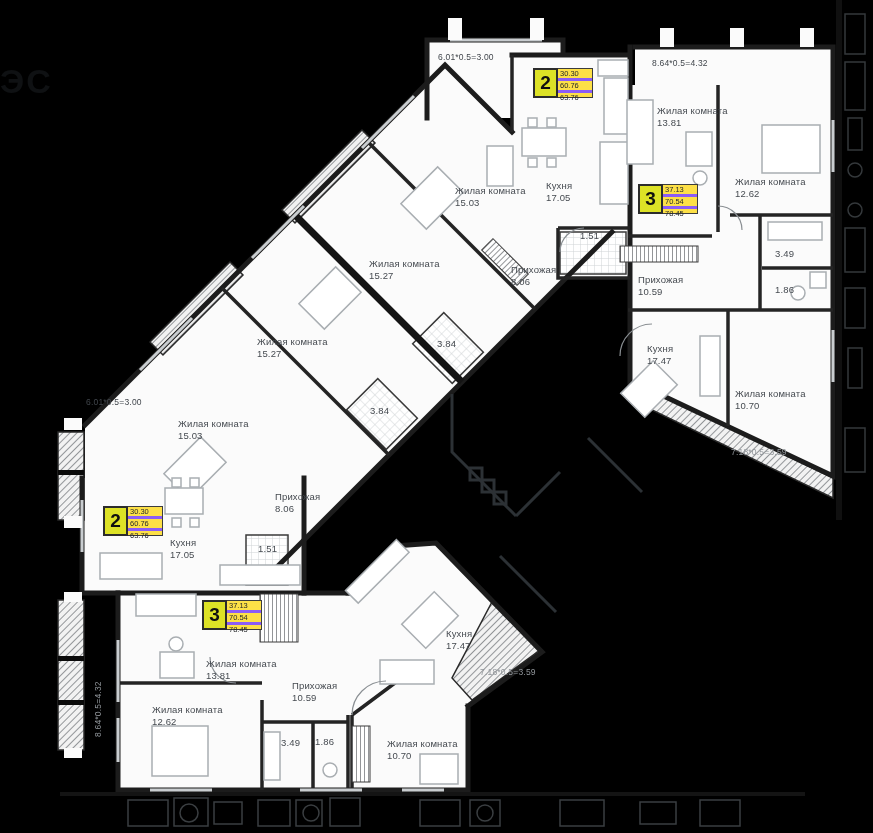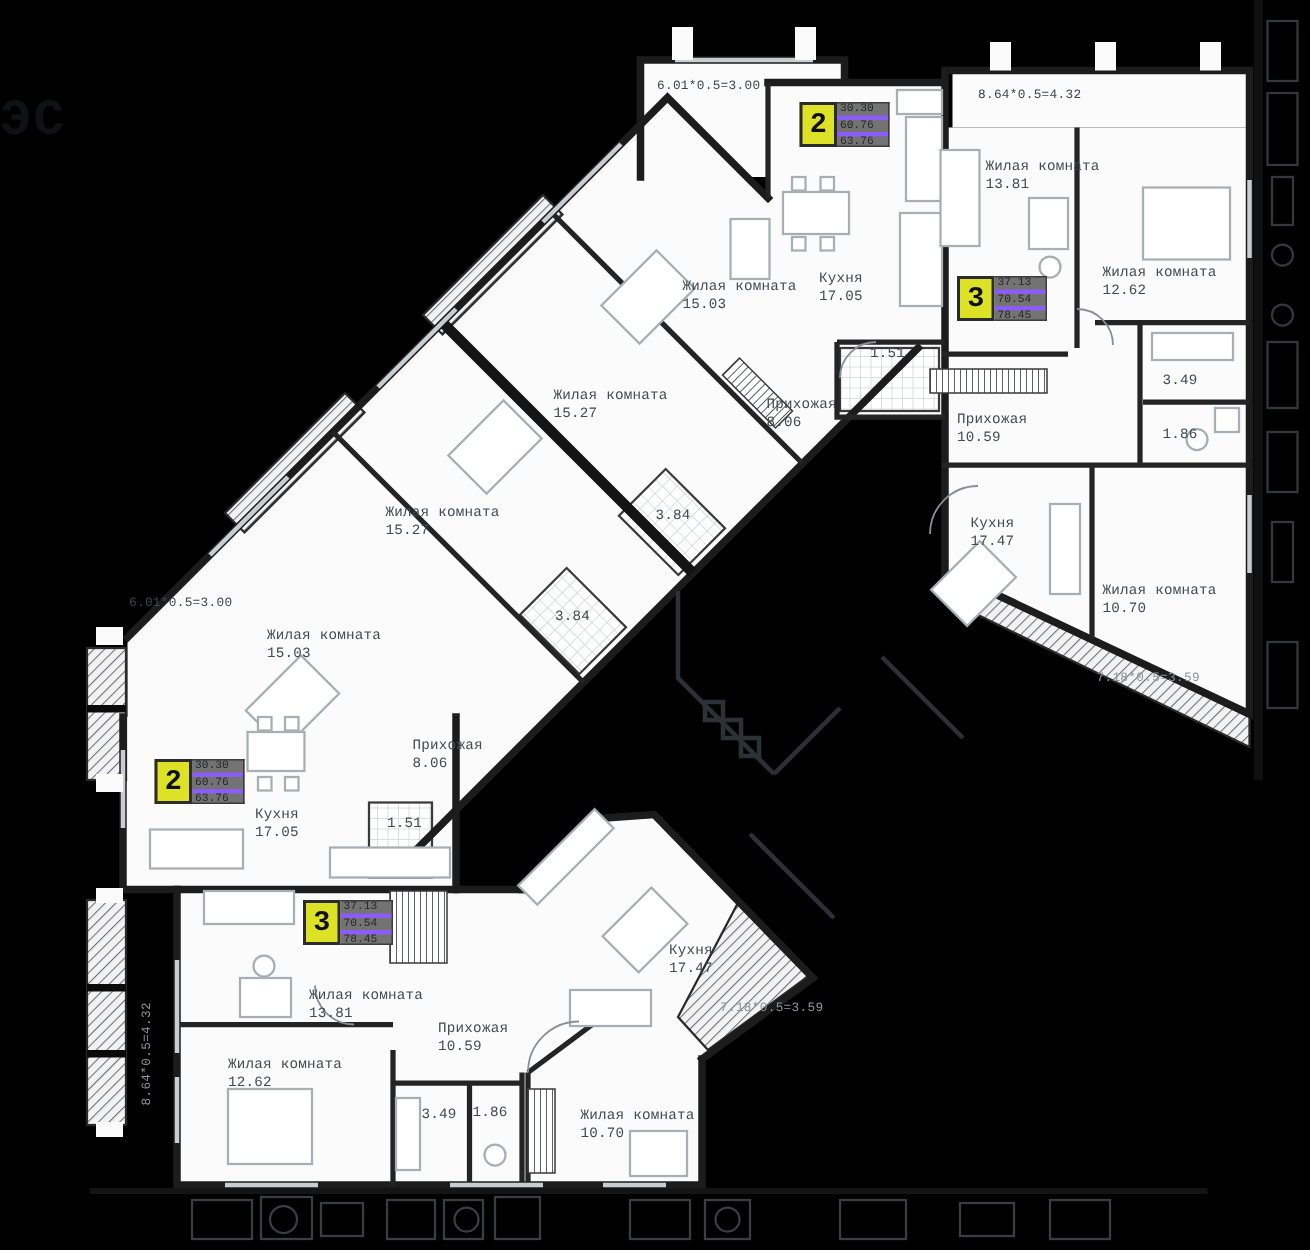--- a/index.html
+++ b/index.html
@@ -1,31 +1,31 @@
 <!DOCTYPE html>
 <html><head>
 <meta charset="utf-8">
 <style>
   html,body{margin:0;padding:0;background:#000;}
   .plan{position:relative;width:873px;height:833px;background:#000;overflow:hidden;
-        font-family:Liberation Mono, monospace;}
+        font-family:Liberation Sans, sans-serif;}
   .plan svg{position:absolute;left:0;top:0;}
   .room-label{position:absolute;color:#454a50;font-size:9.5px;line-height:11.5px;
               letter-spacing:.15px;white-space:nowrap;z-index:5;}
   .room-label .area{display:block;}
   .dim{position:absolute;color:#41464c;font-size:8.5px;letter-spacing:.2px;
        white-space:nowrap;z-index:5;}
   .dim.on-dark{color:#8f9499;}
   .dim.vertical{transform:rotate(-90deg);transform-origin:left top;}
   .badge{position:absolute;display:flex;align-items:stretch;height:30px;z-index:6;}
   .badge-num{width:21px;background:#dde226;border:2px solid #2c2c2c;color:#101010;
              font-size:19px;font-weight:bold;display:flex;align-items:center;
              justify-content:center;}
   .badge-rows{display:flex;flex-direction:column;border:1px solid #3c3c3c;border-left:none;
-              background:#737373;min-width:34px;}
+              background:#fde047;min-width:34px;}
   .badge-row{flex:1;font-size:7.5px;color:#26282a;padding:0 3px 0 2px;
              border-top:3px solid #8b5cf6;display:flex;align-items:center;}
   .badge-row:first-child{border-top:none;}
   .logo{position:absolute;left:0;top:62px;font-size:34px;font-weight:bold;
         color:#0f1113;z-index:2;letter-spacing:2px;}
 </style>
 </head>
 <body>
 
 <div class="plan">

